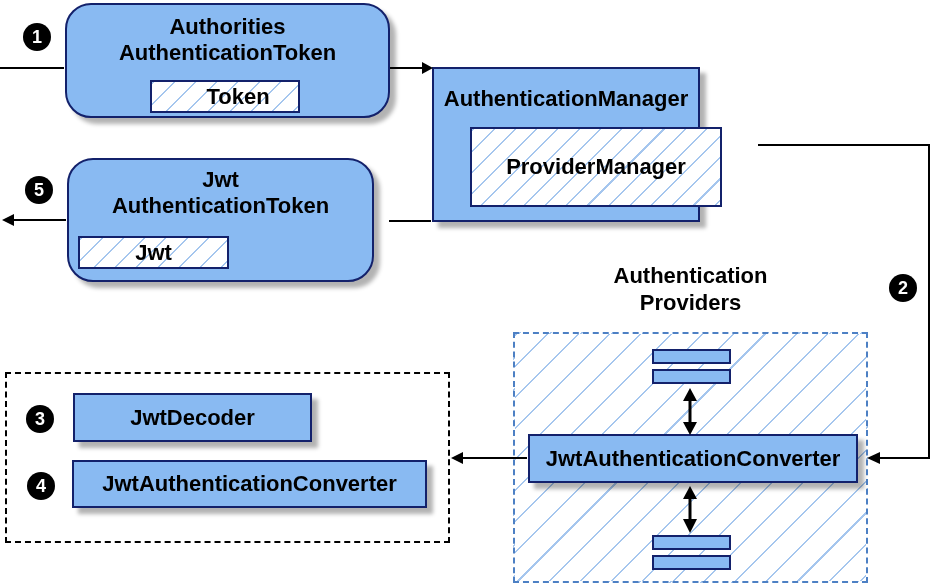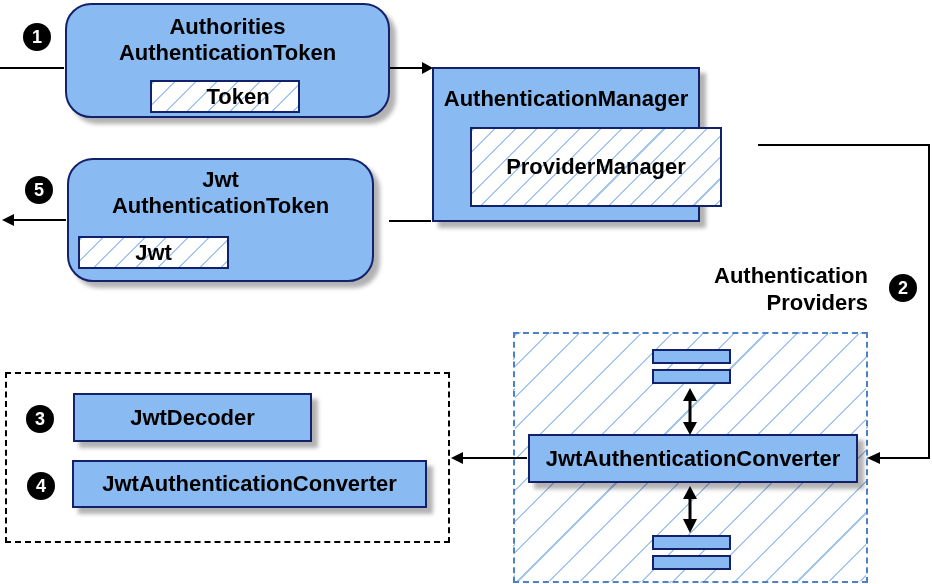--- a/index.html
+++ b/index.html
@@ -171,21 +171,21 @@
   </div>
 
   <div class="node rounded" style="left:67px; top:158px; width:307px; height:124px; padding-top:7px;">
     <span class="node-title">Jwt
 AuthenticationToken</span>
     <div class="inner-field hatch" style="left:9px; top:76px; width:151px; height:33px;">
       <span>Jwt</span>
     </div>
   </div>
 
-  <div class="heading" style="left:513px; top:262px; width:355px;text-align:right;">Authentication
+  <div class="heading" style="left:513px; top:262px; width:355px;">Authentication
 Providers</div>
 
   <div class="group-dashed-blue" style="left:513px; top:332px; width:355px; height:251px;">
     <div class="stub-bar" style="left:137px; top:15px;"></div>
     <div class="stub-bar" style="left:137px; top:35px;"></div>
     <div class="stub-bar" style="left:137px; top:201px;"></div>
     <div class="stub-bar" style="left:137px; top:221px;"></div>
   </div>
 
   <div class="node flex-center" style="left:528px; top:434px; width:330px; height:49px; font-size:22px;">

